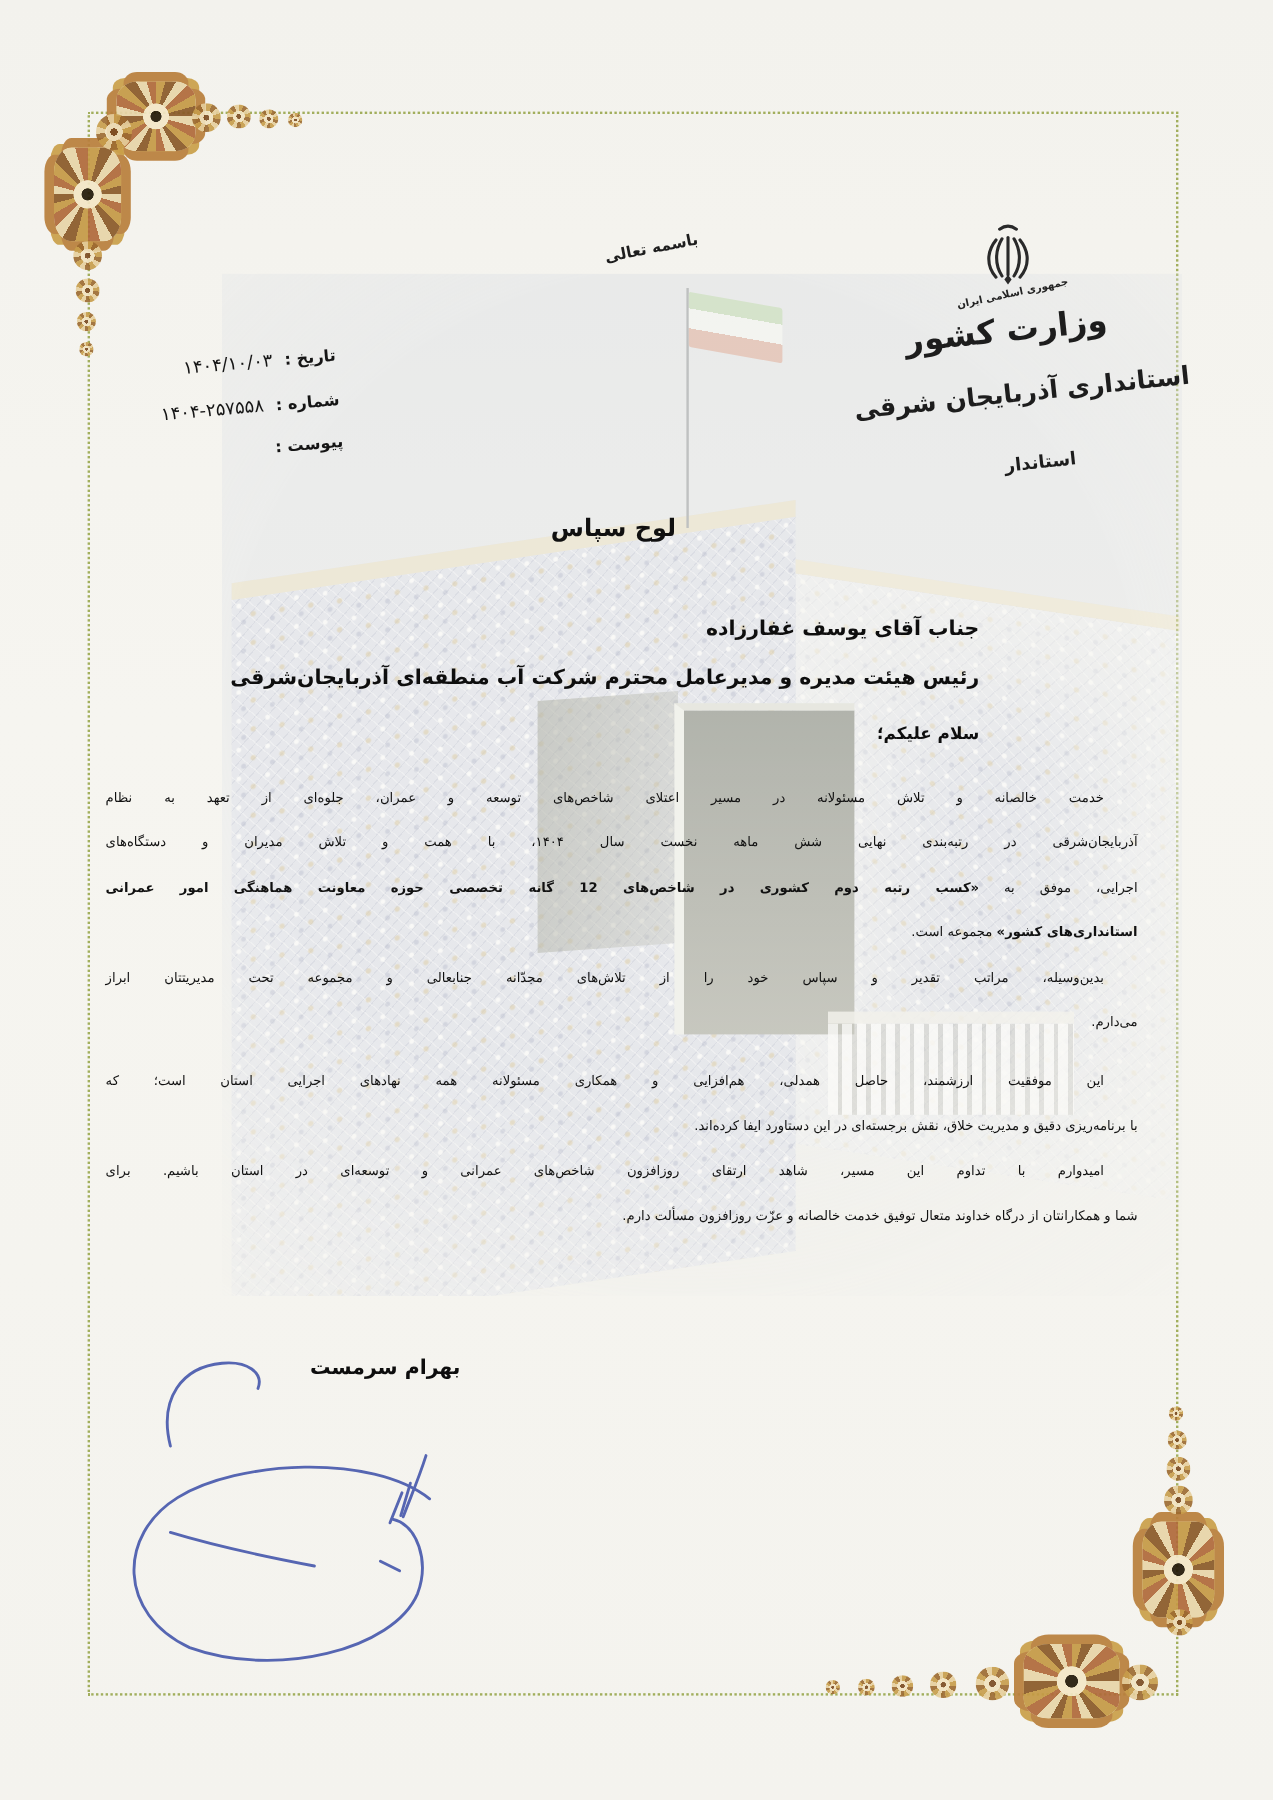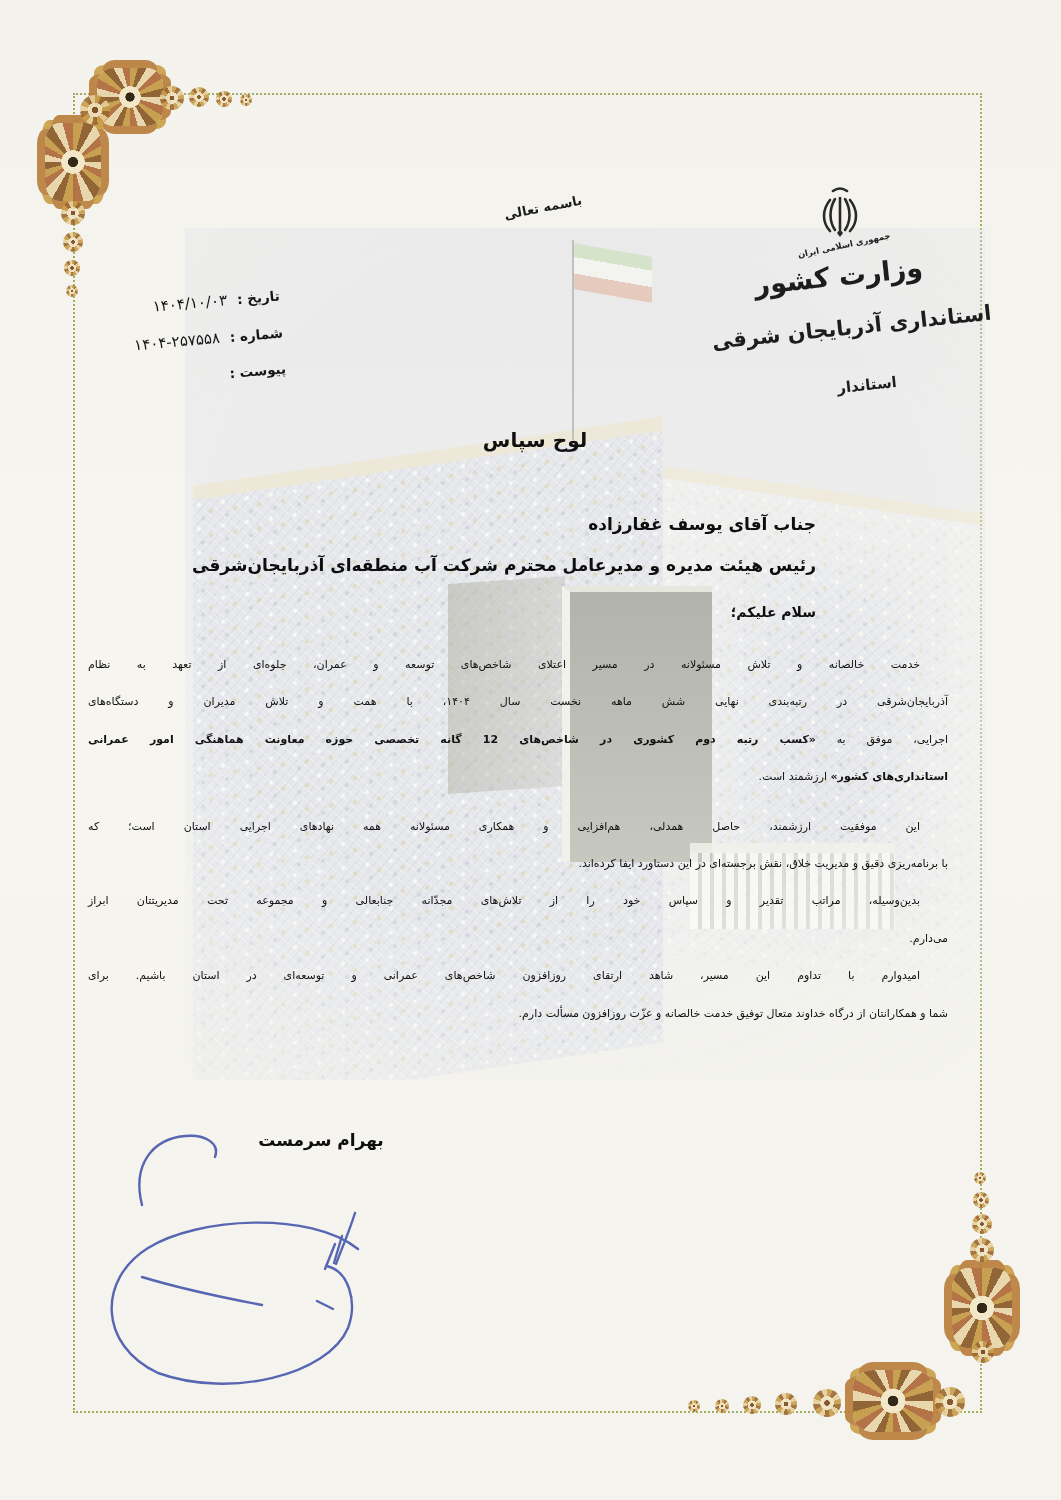--- a/index.html
+++ b/index.html
@@ -101,21 +101,21 @@
   .emblem-caption{position:absolute;left:796px;top:240px;width:96px;font-size:8.5px;transform:rotate(-12deg);text-align:center;color:#222;}
   .ministry{position:absolute;left:763px;top:260px;width:160px;font-size:27px;transform:rotate(-6deg);text-align:center;}
   .org{position:absolute;left:736px;top:314px;width:256px;font-size:21px;transform:rotate(-6deg);text-align:center;}
   .role{position:absolute;left:822px;top:376px;width:90px;font-size:15px;transform:rotate(-6deg);text-align:center;}
   
   .meta{position:absolute;left:108px;top:294px;width:176px;transform:rotate(-5deg);color:#151515;}
   .meta-row{display:flex;flex-direction:row;align-items:baseline;gap:10px;height:37px;justify-content:flex-start;}
   .meta-row .lbl{font-size:13.5px;font-weight:bold;}
   .meta-row .val{font-size:15px;direction:ltr;unicode-bidi:bidi-override;letter-spacing:1px;}
   
-  .title{position:absolute;left:435px;top:428px;width:200px;text-align:center;font-size:20px;font-weight:bold;color:#101010;}
+  .title{position:absolute;left:459px;top:428px;width:200px;text-align:left;font-size:20px;font-weight:bold;color:#101010;}
   .addressee{position:absolute;right:245px;top:514px;text-align:right;color:#0e0e0e;}
   .addr-name{font-size:17px;font-weight:bold;white-space:nowrap;}
   .addr-title{font-size:17px;font-weight:bold;white-space:nowrap;margin-top:21px;}
   .salutation{font-size:14px;font-weight:bold;margin-top:29px;}
   .body{
     position:absolute;left:88px;top:646px;width:860px;
     font-size:11px;line-height:37.4px;color:#111;
   }
   .para{margin:0;}
   .para + .para.gap{margin-top:12px;}
@@ -213,29 +213,29 @@
     <div class="addr-name">جناب آقای یوسف غفارزاده</div>
     <div class="addr-title">رئیس هیئت مدیره و مدیرعامل محترم شرکت آب منطقه‌ای آذربایجان‌شرقی</div>
     <div class="salutation">سلام علیکم؛</div>
   </div>
 
   <div class="body" id="letter-body">
       <div class="para">
         <div class="bline indent"><span>خدمت خالصانه و تلاش مسئولانه در مسیر اعتلای شاخص‌های توسعه و عمران، جلوه‌ای از تعهد به نظام</span></div>
         <div class="bline"><span>آذربایجان‌شرقی در رتبه‌بندی نهایی شش ماهه نخست سال ۱۴۰۴، با همت و تلاش مدیران و دستگاه‌های</span></div>
         <div class="bline"><span>اجرایی، موفق به </span><b>«کسب رتبه دوم کشوری در شاخص‌های 12 گانه تخصصی حوزه معاونت هماهنگی امور عمرانی</b></div>
-        <div class="bline last"><b>استانداری‌های کشور»</b><span> ارزشمند است.</span></div>
+        <div class="bline last"><b>استانداری‌های کشور»</b><span> مجموعه است.</span></div>
+      </div>
+      <div class="para">
+        <div class="bline indent"><span>بدین‌وسیله، مراتب تقدیر و سپاس خود را از تلاش‌های مجدّانه جنابعالی و مجموعه تحت مدیریتتان ابراز</span></div>
+        <div class="bline last"><span>می‌دارم.</span></div>
       </div>
       <div class="para gap">
         <div class="bline indent"><span>این موفقیت ارزشمند، حاصل همدلی، هم‌افزایی و همکاری مسئولانه همه نهادهای اجرایی استان است؛ که</span></div>
         <div class="bline last"><span>با برنامه‌ریزی دقیق و مدیریت خلاق، نقش برجسته‌ای در این دستاورد ایفا کرده‌اند.</span></div>
-      </div>
-      <div class="para">
-        <div class="bline indent"><span>بدین‌وسیله، مراتب تقدیر و سپاس خود را از تلاش‌های مجدّانه جنابعالی و مجموعه تحت مدیریتتان ابراز</span></div>
-        <div class="bline last"><span>می‌دارم.</span></div>
       </div>
       <div class="para">
         <div class="bline indent"><span>امیدوارم با تداوم این مسیر، شاهد ارتقای روزافزون شاخص‌های عمرانی و توسعه‌ای در استان باشیم. برای</span></div>
         <div class="bline last"><span>شما و همکارانتان از درگاه خداوند متعال توفیق خدمت خالصانه و عزّت روزافزون مسألت دارم.</span></div>
       </div>
     </div>
 
   <div class="sig-name">بهرام سرمست</div>
   <svg class="sig-svg" width="410" height="295" viewBox="0 0 410 295">
     <g stroke="#3b4ea8" stroke-width="2.4" fill="none" stroke-linecap="round" opacity="0.85">

